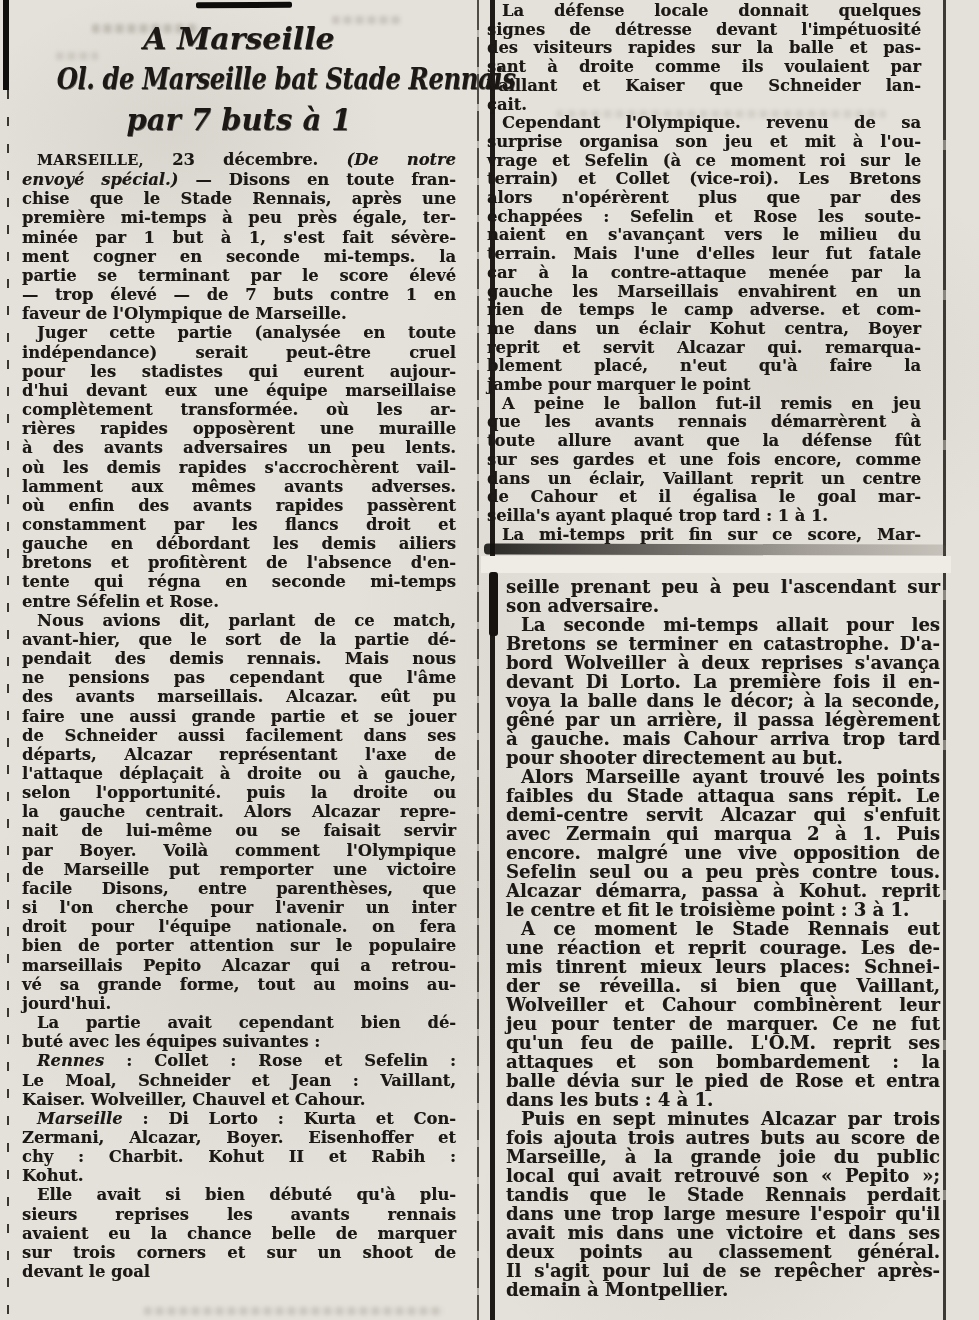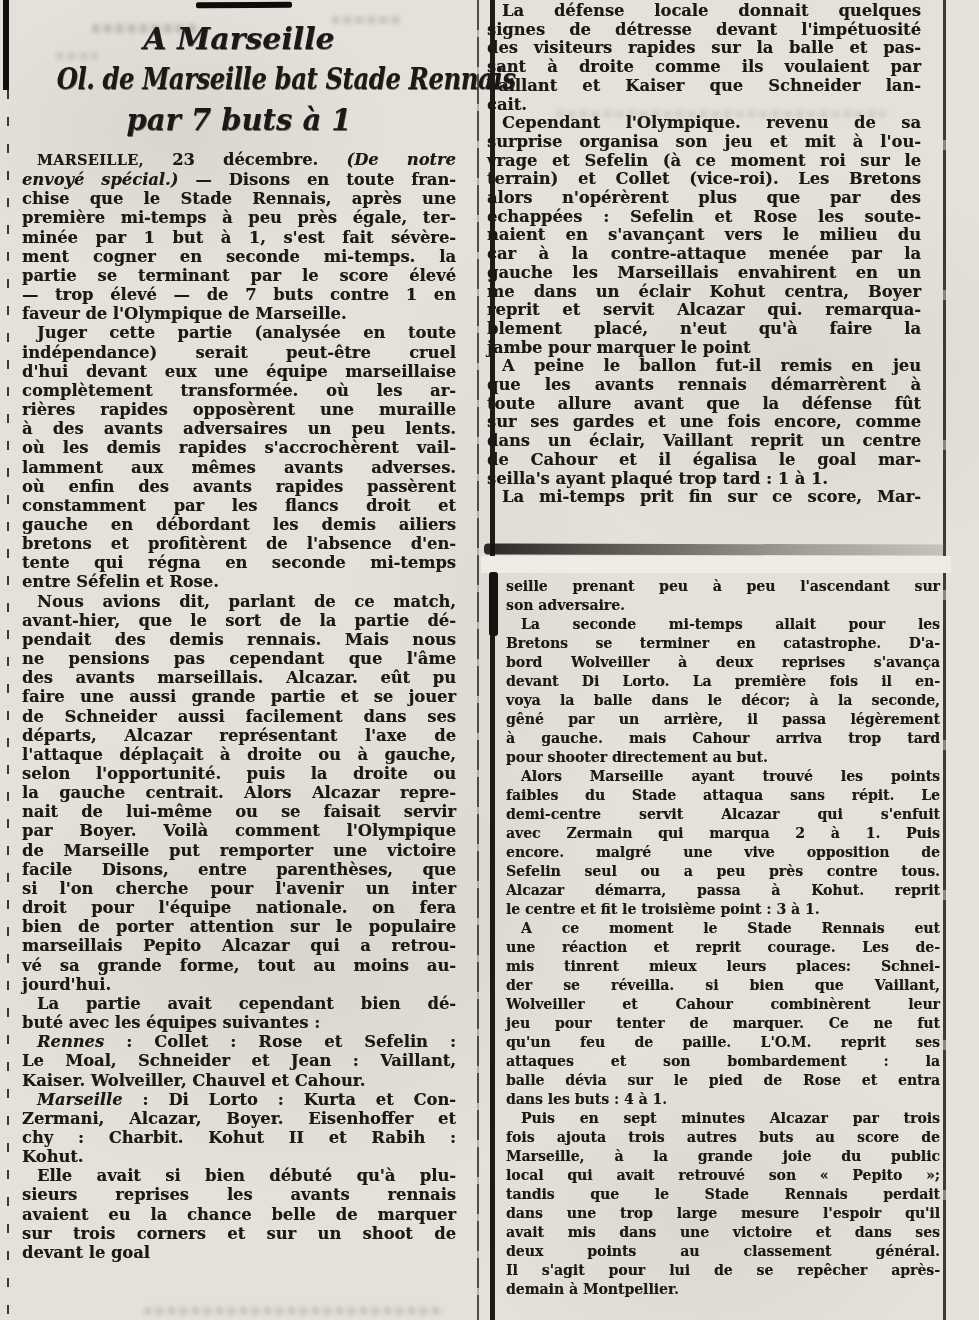--- a/index.html
+++ b/index.html
@@ -13,21 +13,21 @@
       radial-gradient(ellipse 360px 260px at 72% 92%, rgba(105,98,88,.08), transparent 65%),
       radial-gradient(ellipse 200px 600px at 50% 50%, rgba(120,112,100,.05), transparent 70%);
     font-family:"DejaVu Serif","Liberation Serif",serif;
     color:#1b1815;
   }
   
   .col{position:absolute;font-weight:700;
        text-shadow:.3px .4px .5px rgba(28,24,20,.45);}
   #left-col  {left:22px; top:150px; width:434px; font-size:16.3px; line-height:19.15px;}
   #right-top {left:480px; top:2px;  width:434px; font-size:16.3px; line-height:18.7px;margin-left:7px;}
-  #right-bot {left:506px; top:577px;width:434px; font-size:14px; line-height:19px;}
+  #right-bot {left:506px; top:577px;width:434px; font-size:18px; line-height:19px;}
   .para{margin:0;}
   .tline{text-align:justify;text-align-last:justify;}
   .tline.lastline{text-align-last:left;}
   .indent .tline:first-child{text-indent:15px;}
   .sc{text-transform:uppercase;font-size:.88em;letter-spacing:.4px;}
   
   .article-header{position:absolute;left:22px;top:20px;width:434px;text-align:center;
     font-weight:700;font-style:italic;
     text-shadow:.5px .5px .6px rgba(20,17,14,.55);}
   .kicker       {font-size:30px;line-height:38px;white-space:nowrap;}
@@ -96,20 +96,21 @@
         <div class="tline">première mi-temps à peu près égale, ter-</div>
         <div class="tline">minée par 1 but à 1, s'est fait sévère-</div>
         <div class="tline">ment cogner en seconde mi-temps. la</div>
         <div class="tline">partie se terminant par le score élevé</div>
         <div class="tline">— trop élevé — de 7 buts contre 1 en</div>
         <div class="tline lastline">faveur de l'Olympique de Marseille.</div>
       </div>
       <div class="para indent">
         <div class="tline">Juger cette partie (analysée en toute</div>
         <div class="tline">indépendance) serait peut-être cruel</div>
+        <div class="tline">pour les stadistes qui eurent aujour-</div>
         <div class="tline">d'hui devant eux une équipe marseillaise</div>
         <div class="tline">complètement transformée. où les ar-</div>
         <div class="tline">rières rapides opposèrent une muraille</div>
         <div class="tline">à des avants adversaires un peu lents.</div>
         <div class="tline">où les demis rapides s'accrochèrent vail-</div>
         <div class="tline">lamment aux mêmes avants adverses.</div>
         <div class="tline">où enfin des avants rapides passèrent</div>
         <div class="tline">constamment par les flancs droit et</div>
         <div class="tline">gauche en débordant les demis ailiers</div>
         <div class="tline">bretons et profitèrent de l'absence d'en-</div>
@@ -173,22 +174,24 @@
         <div class="tline lastline">çait.</div>
       </div>
       <div class="para indent">
         <div class="tline">Cependant l'Olympique. revenu de sa</div>
         <div class="tline">surprise organisa son jeu et mit à l'ou-</div>
         <div class="tline">vrage et Sefelin (à ce moment roi sur le</div>
         <div class="tline">terrain) et Collet (vice-roi). Les Bretons</div>
         <div class="tline">alors n'opérèrent plus que par des</div>
         <div class="tline">échappées : Sefelin et Rose les soute-</div>
         <div class="tline">naient en s'avançant vers le milieu du</div>
+        <div class="tline">terrain. Mais l'une d'elles leur fut fatale</div>
         <div class="tline">car à la contre-attaque menée par la</div>
         <div class="tline">gauche les Marseillais envahirent en un</div>
+        <div class="tline">rien de temps le camp adverse. et com-</div>
         <div class="tline">me dans un éclair Kohut centra, Boyer</div>
         <div class="tline">reprit et servit Alcazar qui. remarqua-</div>
         <div class="tline">blement placé, n'eut qu'à faire la</div>
         <div class="tline lastline">jambe pour marquer le point</div>
       </div>
       <div class="para indent">
         <div class="tline">A peine le ballon fut-il remis en jeu</div>
         <div class="tline">que les avants rennais démarrèrent à</div>
         <div class="tline">toute allure avant que la défense fût</div>
         <div class="tline">sur ses gardes et une fois encore, comme</div>

